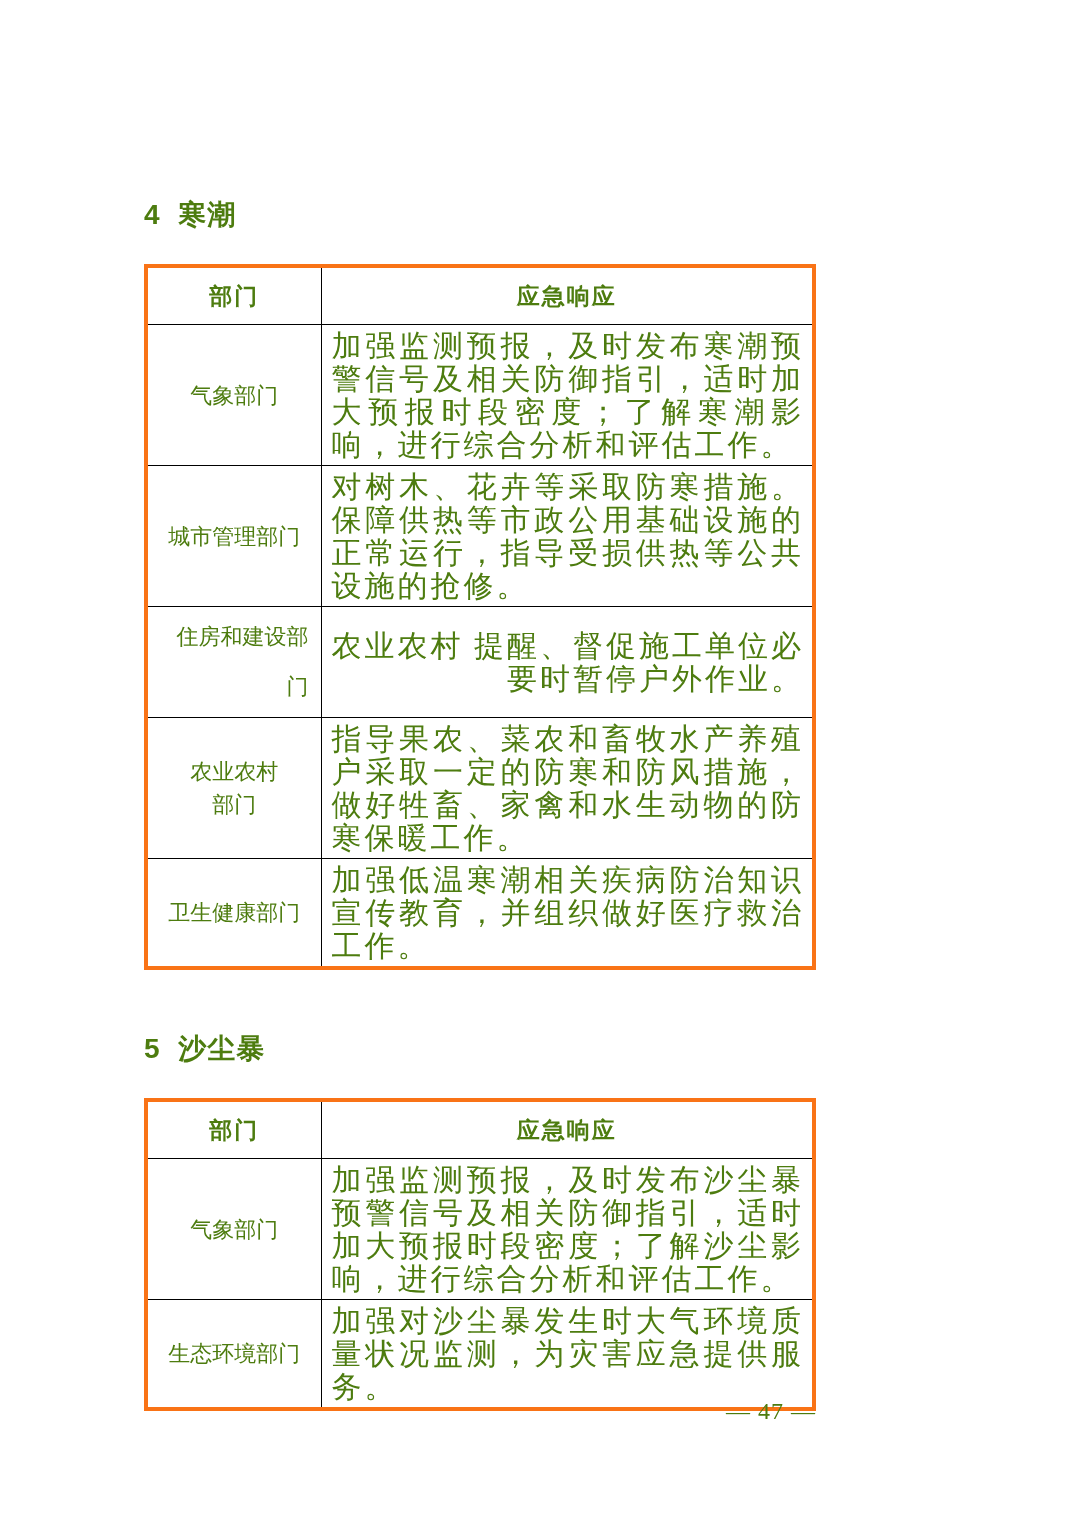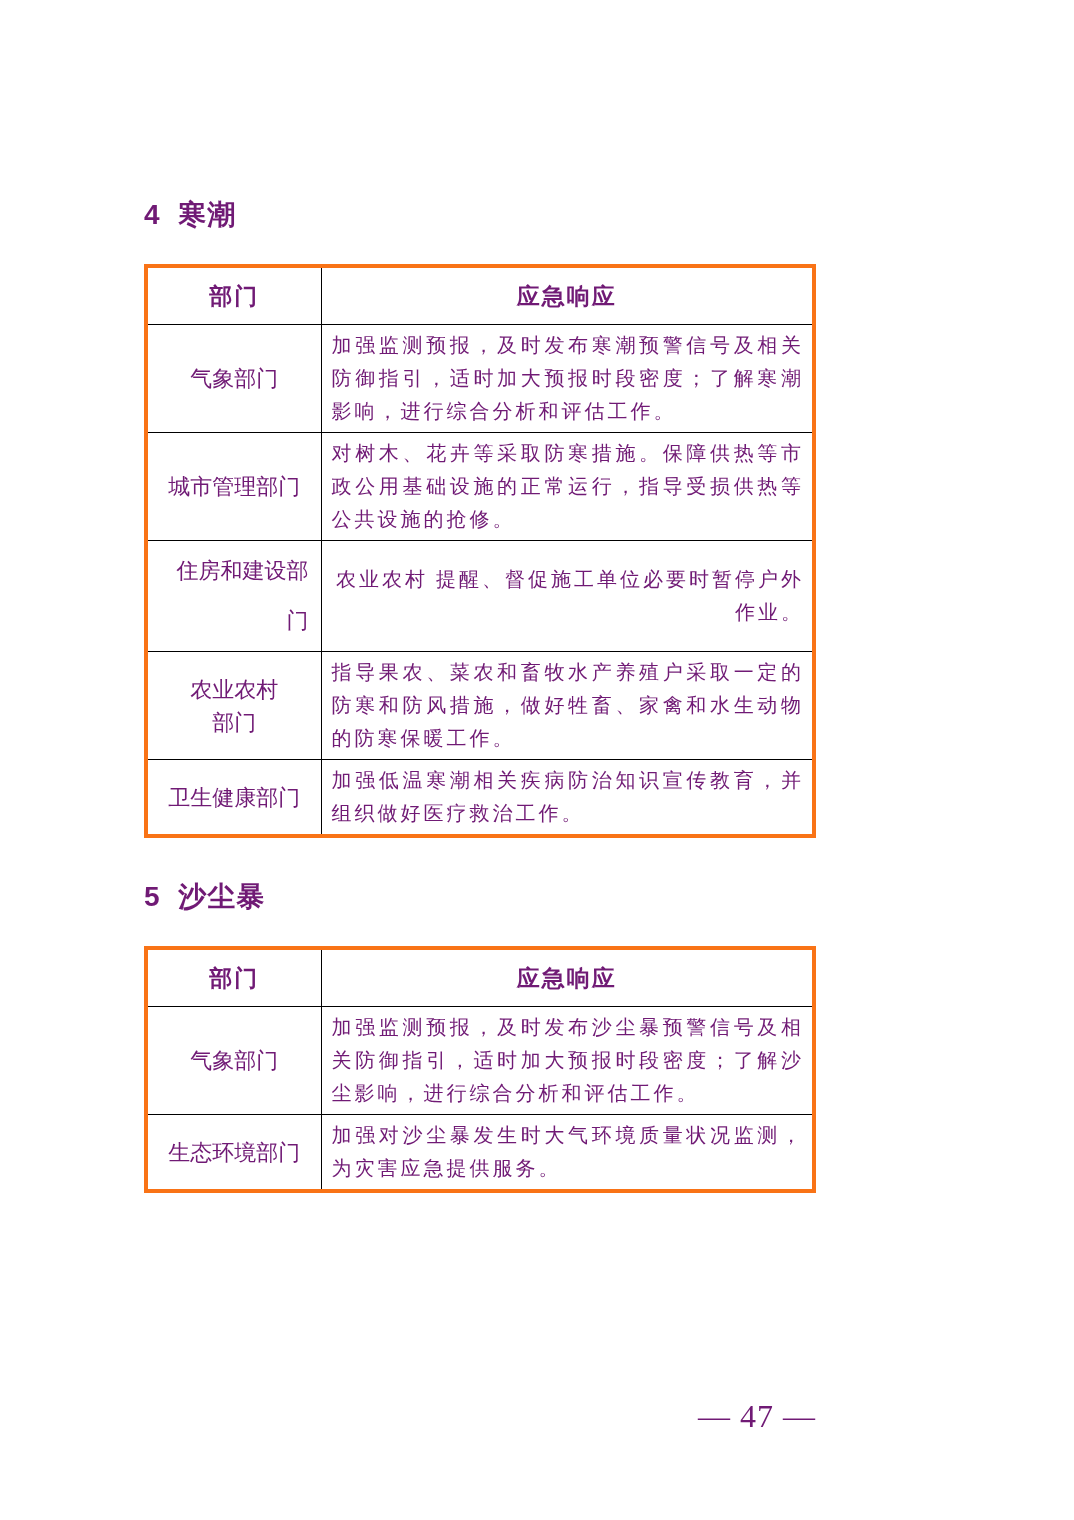--- a/index.html
+++ b/index.html
@@ -5,38 +5,38 @@
   html, body {
     margin: 0;
     padding: 0;
     background: #ffffff;
   }
   .page {
     position: relative;
     width: 950px;
     height: 1520px;
     background: #ffffff;
-    color: #701a75;
+    color: #4d7c0f;
     font-family: "Liberation Serif", serif;
     overflow: hidden;
   }
   .content {
     padding: 196px 134px 0 144px;
   }
   .section-heading {
     margin: 0;
     font-family: "Liberation Sans", sans-serif;
     font-size: 28px;
     font-weight: 600;
     line-height: 38px;
     white-space: pre-wrap;
     letter-spacing: 1px;
   }
   .heading-gap {
-    margin-top: 40px;
+    margin-top: 60px;
   }
   table.doc-table {
     width: 100%;
     border-collapse: collapse;
     table-layout: fixed;
     margin-top: 30px;
     border: 4px solid #f97316;
   }
   table.doc-table th,
   table.doc-table td {
@@ -55,33 +55,33 @@
   td.dept {
     text-align: center;
     white-space: pre-line;
     font-size: 22px;
     line-height: 33px;
     padding: 4px 12px;
     height: 54px;
   }
   td.resp {
     text-align: justify;
-    font-size: 20px;
+    font-size: 30px;
     letter-spacing: 3px;
     line-height: 33px;
     padding: 4px 8px 4px 10px;
     height: 54px;
   }
   tr.row-spacious td { height: 102px; text-align: right; }
   tr.row-spacious td.dept { line-height: 50px; }
   .page-number {
     position: absolute;
     top: 1398px;
     right: 134px;
-    font-size: 32px;
+    font-size: 24px;
     letter-spacing: 1px;
     font-family: "Liberation Serif", serif;
   }
 </style>
 </head>
 <body>
 
 <div class="page">
   <div class="content">
 

